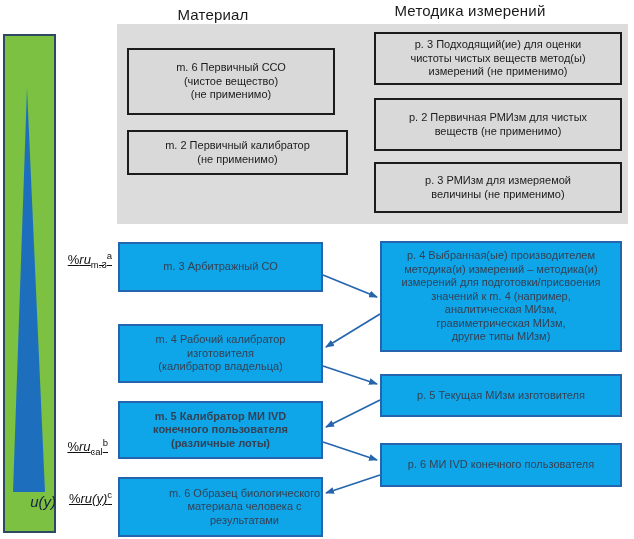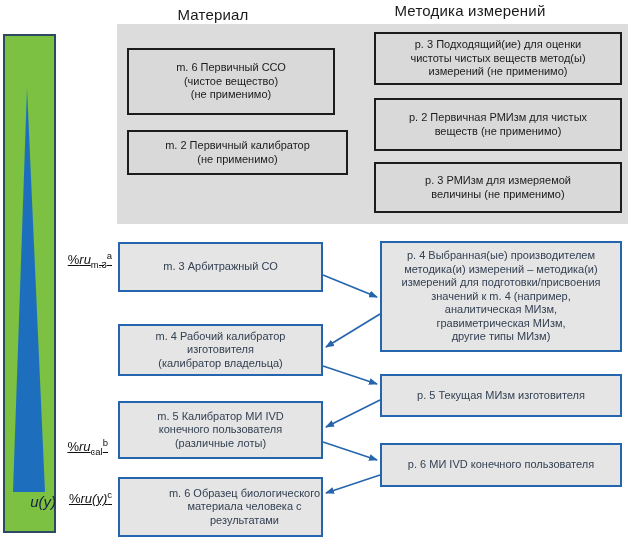--- a/index.html
+++ b/index.html
@@ -29,21 +29,21 @@
     text-align:center;
     font-size:11px;line-height:13.5px;
   }
   .box span{white-space:pre-line;display:block;width:100%;}
   .box.gray{
     background:#d9d9d9;
     border:2px solid #1c1c1c;
     color:#1c1c1c;
   }
   .box.blue{
-    background:#e5e5e5;
+    background:#0ea5e9;
     border:2px solid #2565ae;
     color:#344153;
   }
   #uncertainty-bar{
     position:absolute;
     left:3px;top:34px;width:53px;height:499px;
     box-sizing:border-box;
     background:#7cc142;
     border:2px solid #2e4a62;
   }
@@ -101,26 +101,26 @@
 веществ (не применимо)</span>
     </div>
   <div class="box gray" style="left:374px;top:162px;width:248px;height:51px;">
       <span>p. 3 РМИзм для измеряемой
 величины (не применимо)</span>
     </div>
 
   <div class="box blue" style="left:118px;top:242px;width:205px;height:50px;">
       <span>m. 3 Арбитражный СО</span>
     </div>
-  <div class="box blue" style="left:118px;top:324px;width:205px;height:52px;">
+  <div class="box blue" style="left:118px;top:324px;width:205px;height:59px;">
       <span>m. 4 Рабочий калибратор
 изготовителя
 (калибратор владельца)</span>
     </div>
-  <div class="box blue" style="left:118px;top:401px;width:205px;height:58px;">
+  <div class="box blue" style="left:118px;top:401px;width:205px;height:58px;font-weight:bold;">
       <span>m. 5 Калибратор МИ IVD
 конечного пользователя
 (различные лоты)</span>
     </div>
   <div class="box blue" style="left:118px;top:477px;width:205px;height:60px;padding-left:48px;">
       <span>m. 6 Образец биологического
 материала человека с результатами</span>
     </div>
   <div class="box blue" style="left:380px;top:241px;width:242px;height:111px;">
       <span>p. 4 Выбранная(ые) производителем

